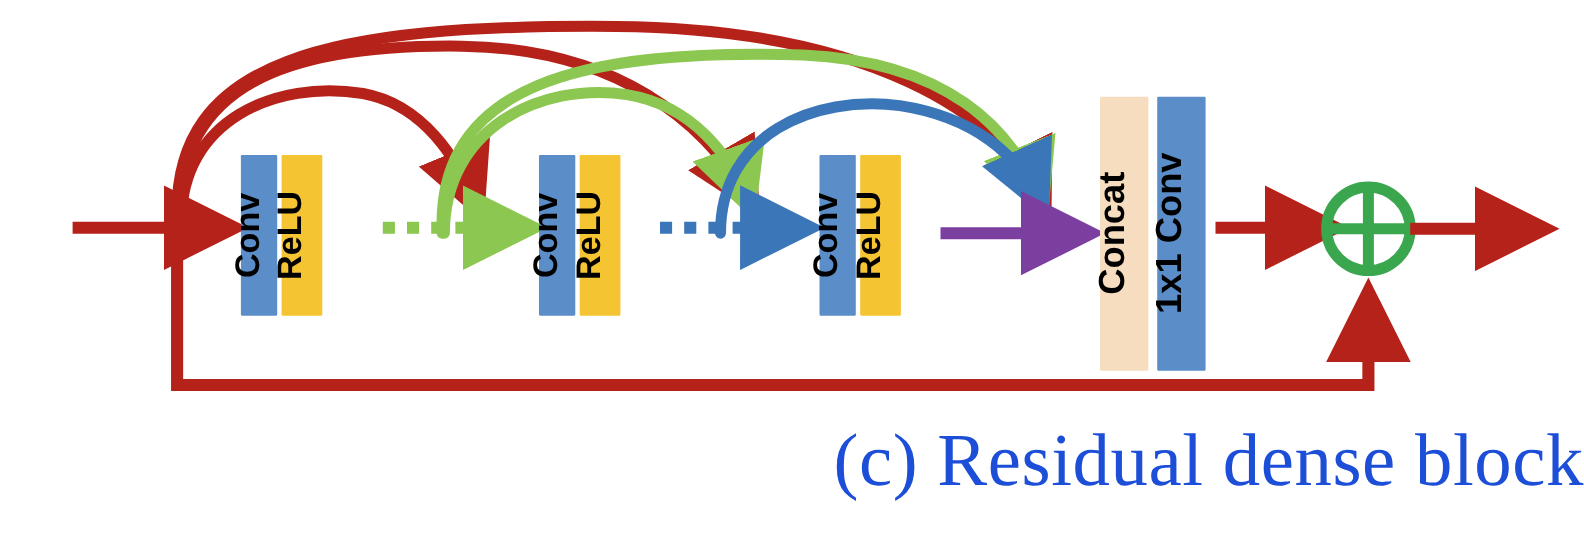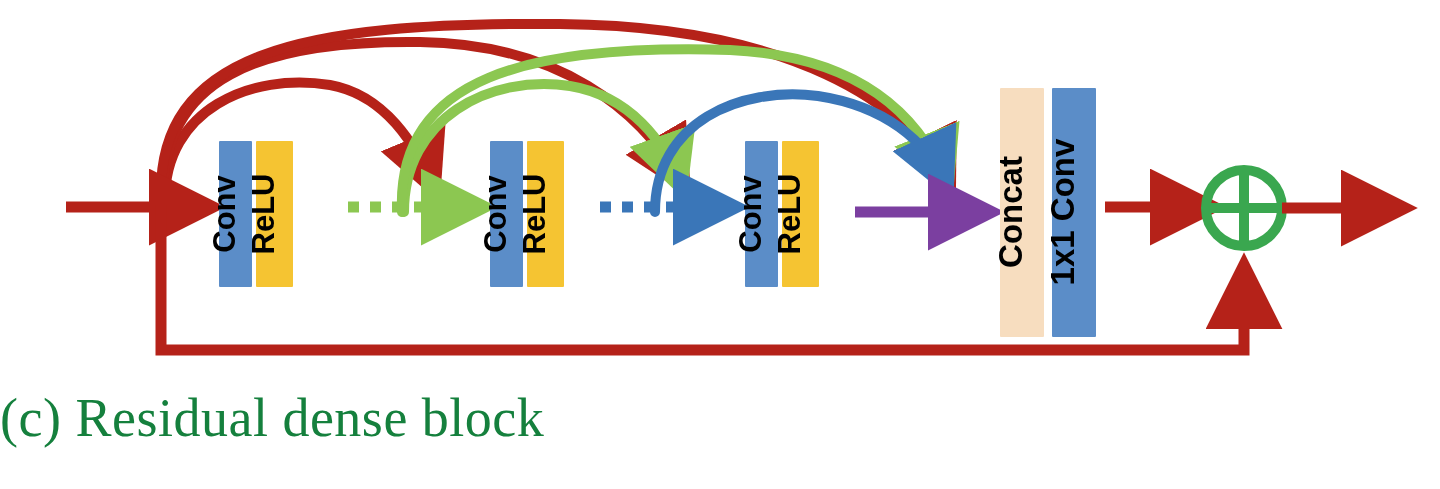--- a/index.html
+++ b/index.html
@@ -30,25 +30,25 @@
   .block-label {
     font-family: "Liberation Sans", sans-serif;
     font-weight: 700;
     fill: #000000;
   }
   .caption-text {
     position: absolute;
     left: 0;
     top: 383px;
     width: 1440px;
-    text-align: left;
+    text-align: right;
     font-family: "Liberation Serif", serif;
-    font-size: 54px;
+    font-size: 68px;
     line-height: 70px;
-    color: #15803d;
+    color: #1d4ed8;
     letter-spacing: 0.5px;
     white-space: nowrap;
   }
 </style>
 </head>
 <body>
 
 <div id="figure-root">
 
   <svg id="diagram-svg" viewBox="0 0 1440 489">

